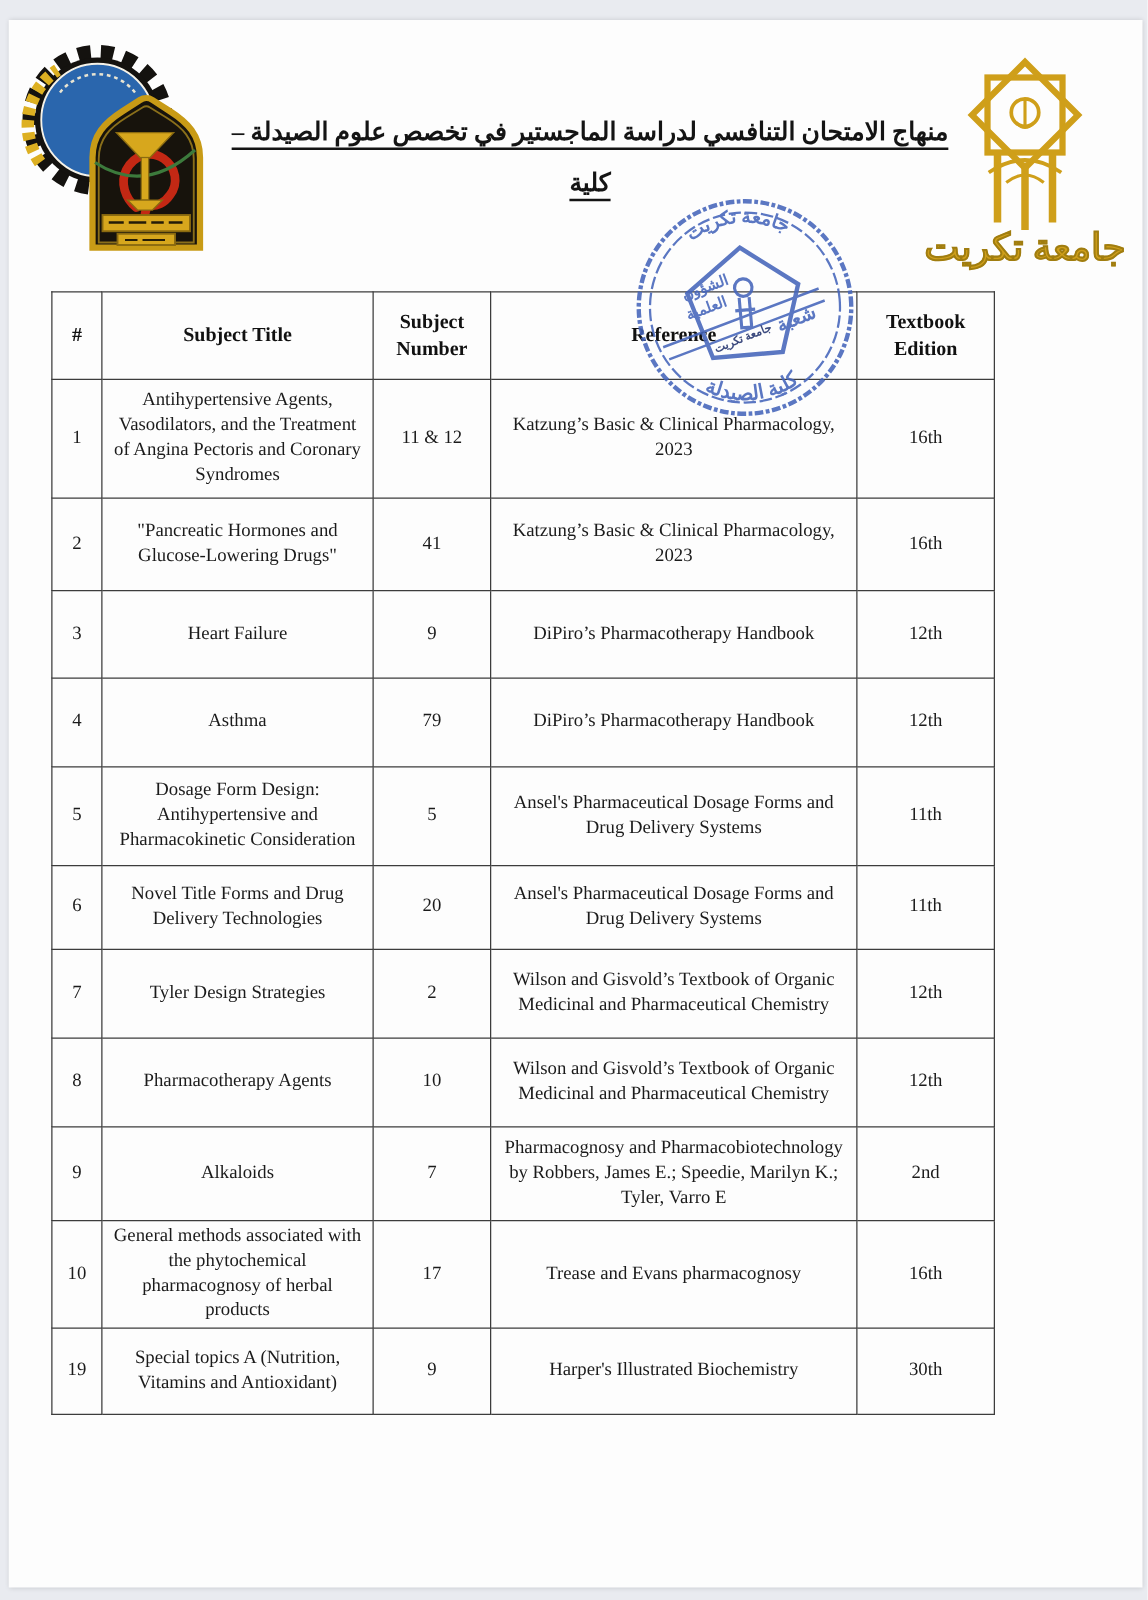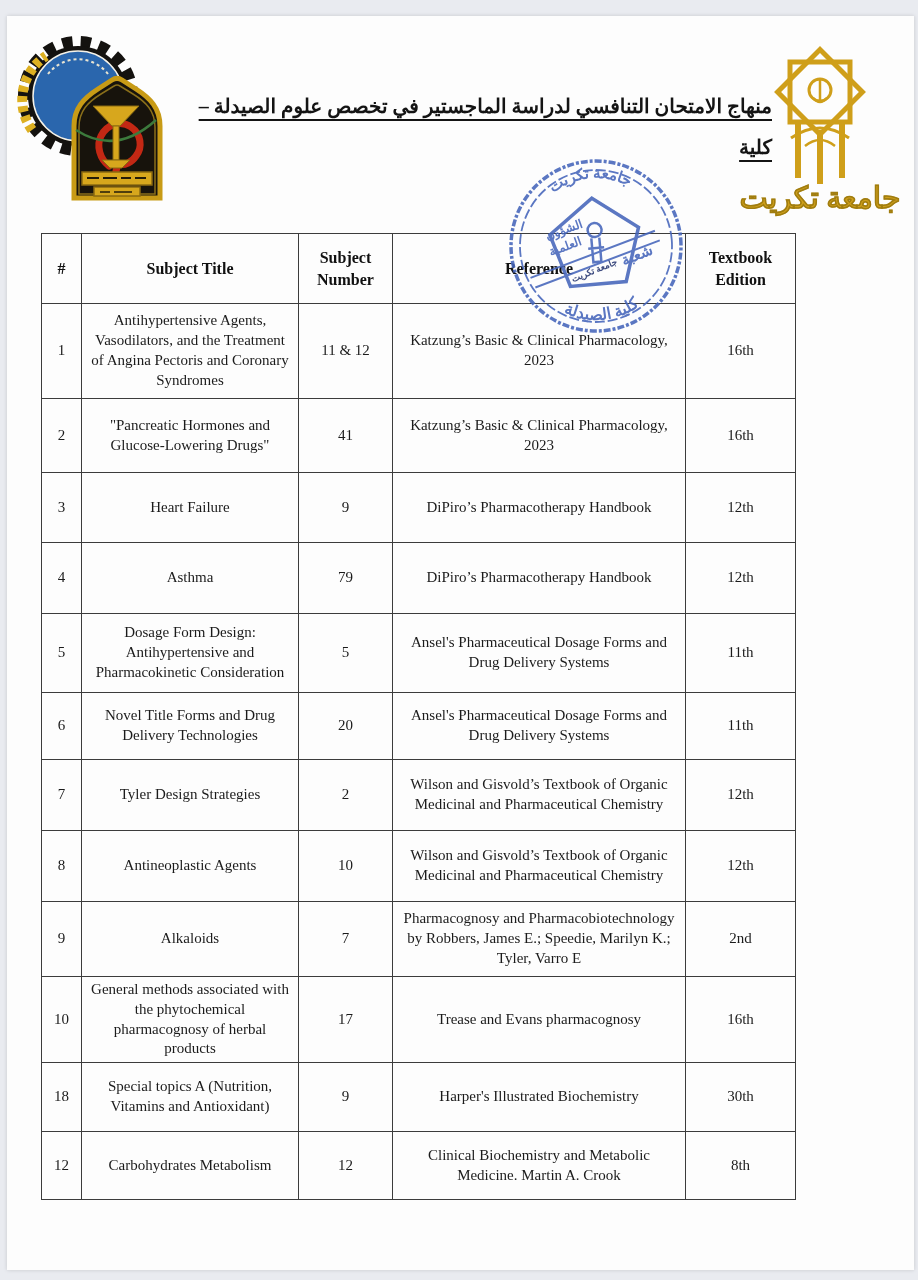--- a/index.html
+++ b/index.html
@@ -11,21 +11,21 @@
   }
   .page{
     position:absolute;left:7px;top:16px;right:4px;bottom:10px;
     background:#fdfdfd;box-shadow:0 0 4px rgba(0,0,0,.15);
   }
   
   .logo-left{position:absolute;left:14px;top:34px;width:168px;height:170px;}
   .logo-right{position:absolute;left:733px;top:42px;width:174px;height:176px;}
   .titles{
     position:absolute;left:172px;top:86px;width:600px;
-    direction:rtl;text-align:right;
+    direction:rtl;text-align:center;
     font-weight:bold;font-size:20px;line-height:41px;
     color:#141414;
   }
   .titles div{
     text-decoration:underline;
     text-decoration-thickness:2px;
     text-underline-offset:6px;
   }
   
   .stamp{position:absolute;left:506px;top:156px;width:180px;height:180px;z-index:6;opacity:.88;}
@@ -207,47 +207,40 @@
       </tr>
       <tr>
         <td>7</td>
         <td>Tyler Design Strategies</td>
         <td>2</td>
         <td>Wilson and Gisvold’s Textbook of Organic Medicinal and Pharmaceutical Chemistry</td>
         <td>12th</td>
       </tr>
       <tr>
         <td>8</td>
-        <td>Antineoplastic Agents</td>
+        <td>Pharmacotherapy Agents</td>
         <td>10</td>
         <td>Wilson and Gisvold’s Textbook of Organic Medicinal and Pharmaceutical Chemistry</td>
         <td>12th</td>
       </tr>
       <tr>
         <td>9</td>
         <td>Alkaloids</td>
         <td>7</td>
         <td>Pharmacognosy and Pharmacobiotechnology by Robbers, James E.; Speedie, Marilyn K.; Tyler, Varro E</td>
         <td>2nd</td>
       </tr>
       <tr>
         <td>10</td>
         <td>General methods associated with the phytochemical pharmacognosy of herbal products</td>
         <td>17</td>
         <td>Trease and Evans pharmacognosy</td>
         <td>16th</td>
       </tr>
       <tr>
-        <td>18</td>
+        <td>19</td>
         <td>Special topics A (Nutrition, Vitamins and Antioxidant)</td>
         <td>9</td>
         <td>Harper's Illustrated Biochemistry</td>
         <td>30th</td>
       </tr>
-      <tr>
-        <td>12</td>
-        <td>Carbohydrates Metabolism</td>
-        <td>12</td>
-        <td>Clinical Biochemistry and Metabolic Medicine. Martin A. Crook</td>
-        <td>8th</td>
-      </tr>
     </tbody>
 </table>
 
 </body></html>

